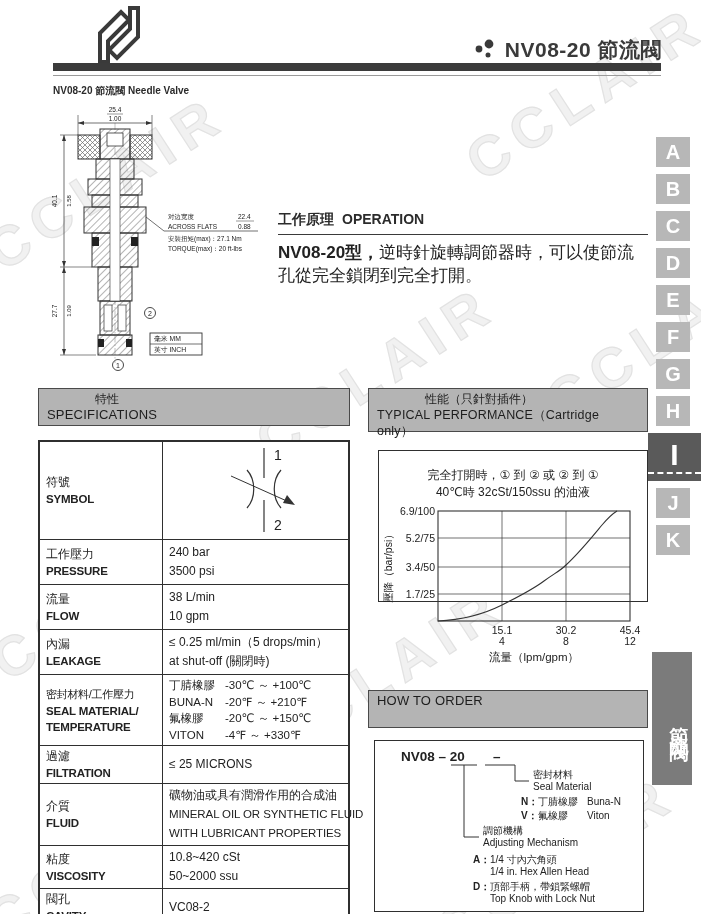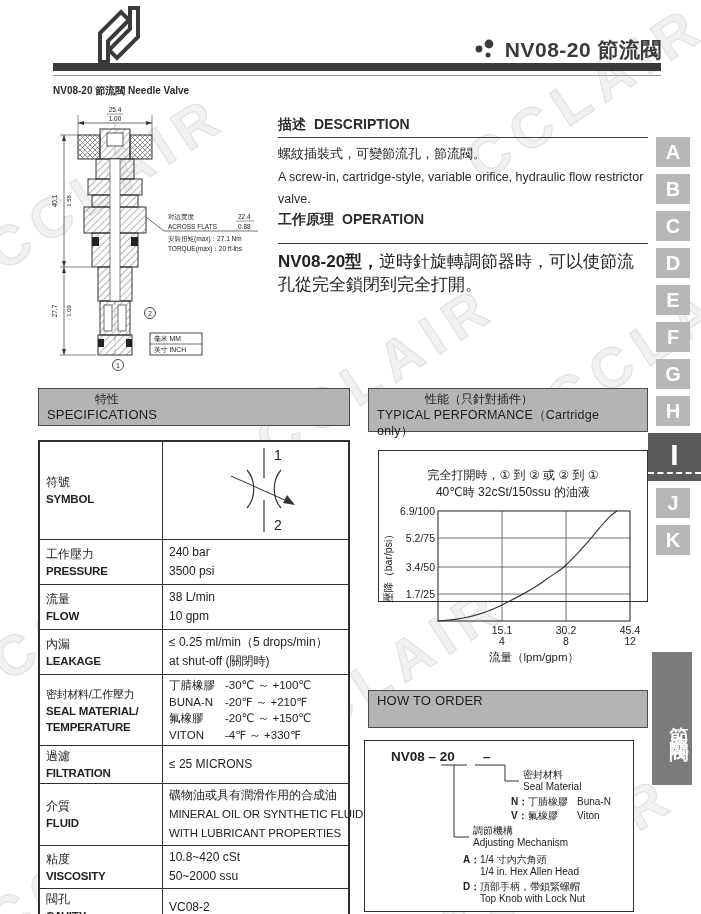--- a/index.html
+++ b/index.html
@@ -157,30 +157,23 @@
     <text x="100" y="210.5" font-size="7" text-anchor="middle">2</text>
     <circle cx="68" cy="260" r="5.5" fill="none" stroke="#333" stroke-width="0.9"></circle>
     <text x="68" y="262.5" font-size="7" text-anchor="middle">1</text>
 
     <rect x="100" y="228" width="52" height="22" fill="#fff" stroke="#333" stroke-width="0.9"></rect>
     <line x1="100" y1="239" x2="152" y2="239" stroke="#333" stroke-width="0.7"></line>
     <text x="104" y="236" font-size="6.8">毫米 MM</text>
     <text x="104" y="247" font-size="6.8">英寸 INCH</text>
   </svg>
 
-  <div class="layer" style="left:278px;top:116px;width:370px;">
-    <div class="blk-title rule-u" style="padding-bottom:3px;">
-      <span class="cnp">描述</span><span>DESCRIPTION</span>
-    </div>
-    <div class="body-cn" style="margin-top:7px;">螺紋插裝式，可變節流孔，節流閥。</div>
-    <div class="body-en" style="margin-top:3px;">A screw-in, cartridge-style, variable orifice, hydraulic flow restrictor valve.</div>
-  </div>
 
   <div class="layer" style="left:278px;top:211px;width:370px;">
-    <div class="blk-title rule-u" style="padding-bottom:14px;">
+    <div class="blk-title rule-u" style="padding-bottom:5px;">
       <span class="cnp">工作原理</span><span>OPERATION</span>
     </div>
     <div class="body-cn" style="margin-top:6px;font-size:17px;">
       <b>NV08-20型，</b><span>逆時針旋轉調節器時，可以使節流孔從完全鎖閉到完全打開。</span>
     </div>
   </div>
 
   <div class="tab" style="top:137px;">A</div>
   <div class="tab" style="top:174px;">B</div>
   <div class="tab" style="top:211px;">C</div>
@@ -333,21 +326,21 @@
       <text x="250" y="131" font-size="10.5" text-anchor="middle">45.4</text>
       <text x="250" y="142" font-size="10.5" text-anchor="middle">12</text>
       <text x="154" y="158" font-size="11.5" text-anchor="middle">流量（lpm/gpm）</text>
     </svg>
   </div>
 
   <div class="layer sec-header" style="left:368px;top:690px;width:280px;height:38px;">
     <div class="en">HOW TO ORDER</div>
   </div>
 
-  <div class="layer panel" style="left:364px;top:740px;width:270px;height:172px;">
+  <div class="layer panel" style="left:374px;top:740px;width:270px;height:172px;">
     <svg width="268" height="169" viewBox="0 0 268 169">
       <text x="26" y="20" font-size="13.5" font-weight="bold">NV08 – 20</text>
       <text x="118" y="20" font-size="13.5" font-weight="bold">–</text>
 
       <polyline points="110,24 140,24 140,40 154,40" fill="none" stroke="#333" stroke-width="1"></polyline>
       <text x="158" y="37" font-size="10">密封材料</text>
       <text x="158" y="49" font-size="10">Seal Material</text>
       <text x="146" y="64" font-size="10" font-weight="bold">N：</text>
       <text x="163" y="64" font-size="10">丁腈橡膠</text>
       <text x="212" y="64" font-size="10">Buna-N</text>

